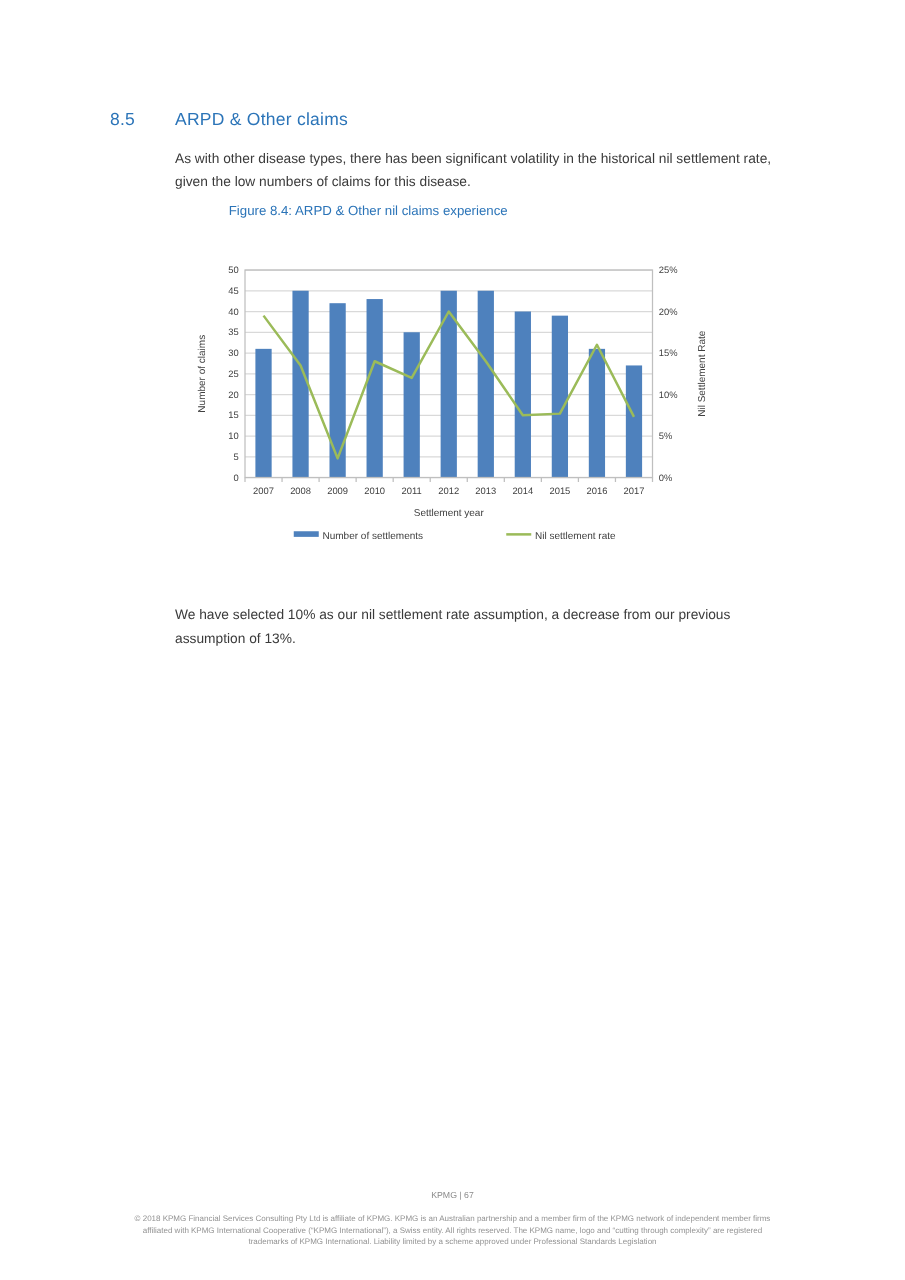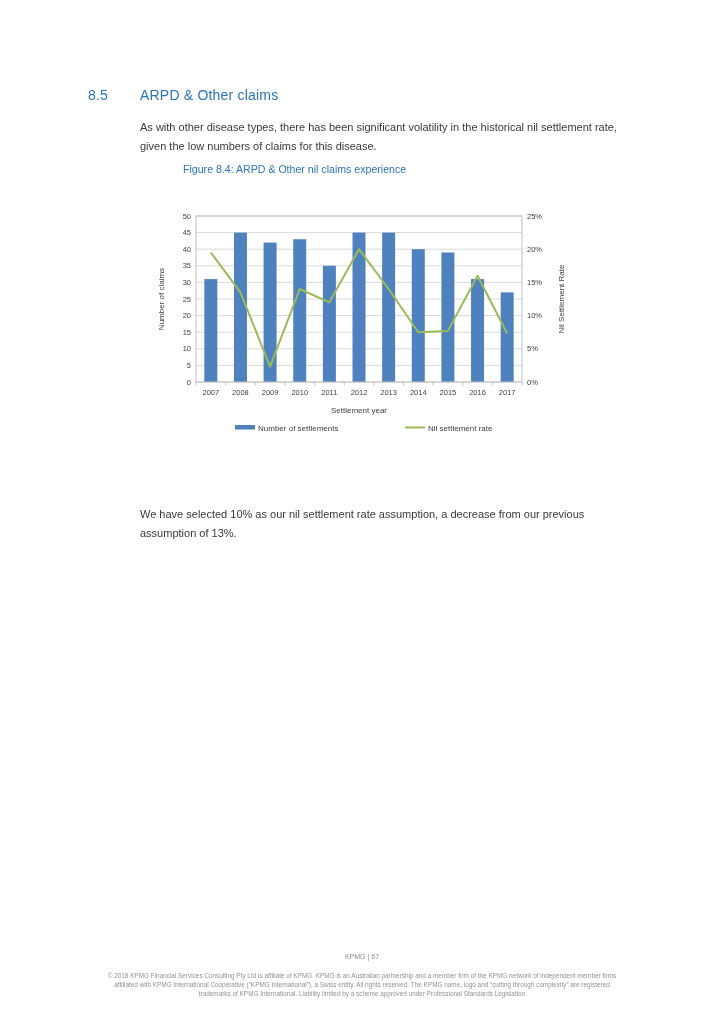--- a/index.html
+++ b/index.html
@@ -27,21 +27,21 @@
     color: #3A3A3A;
   }
   .para1 { top: 118px; }
   .figcaption {
     top: 163px; left: 140px;
     font-size: 10.6px;
     color: #2B74B8;
     margin-left: 43px;
   }
   .para2 { top: 461px; }
-  .para3 { top: 505px; }
+  .para3 { top: 483px; }
   .chart-wrap { top: 204px; left: 150px; width: 425px; height: 243px; }
   .footer-page {
     top: 953px; left: 0; width: 724px;
     text-align: center;
     font-size: 7px;
     color: #8A8A8A;
   }
   .footer-copy {
     top: 971px; left: 82px; width: 560px;
     text-align: center;

